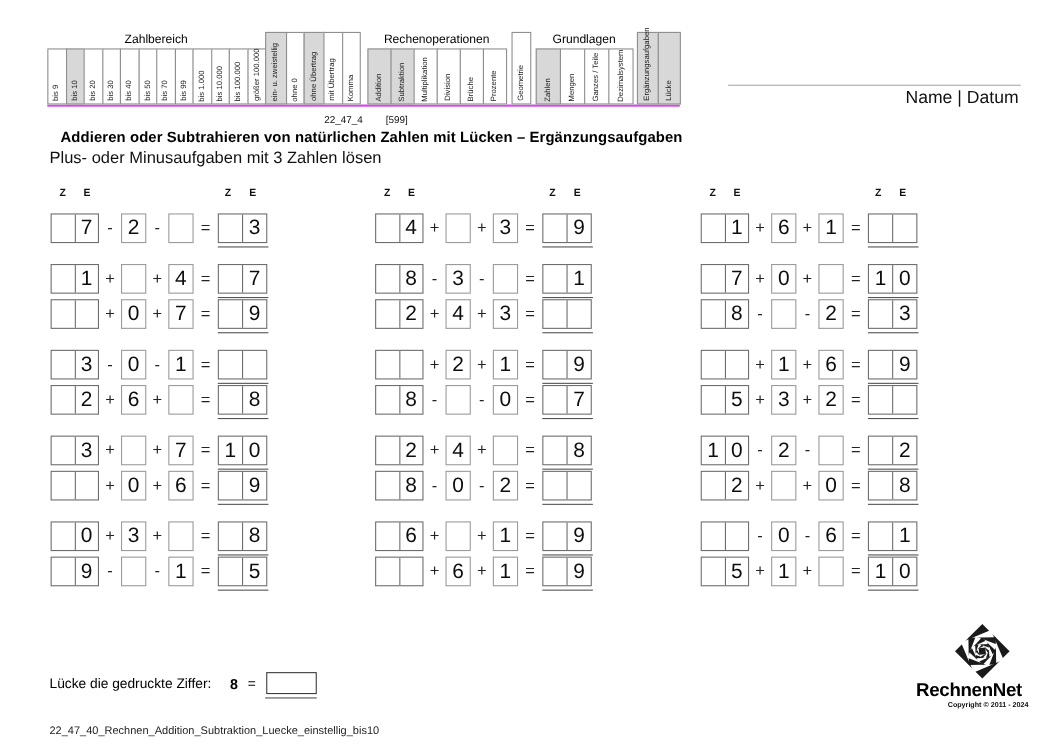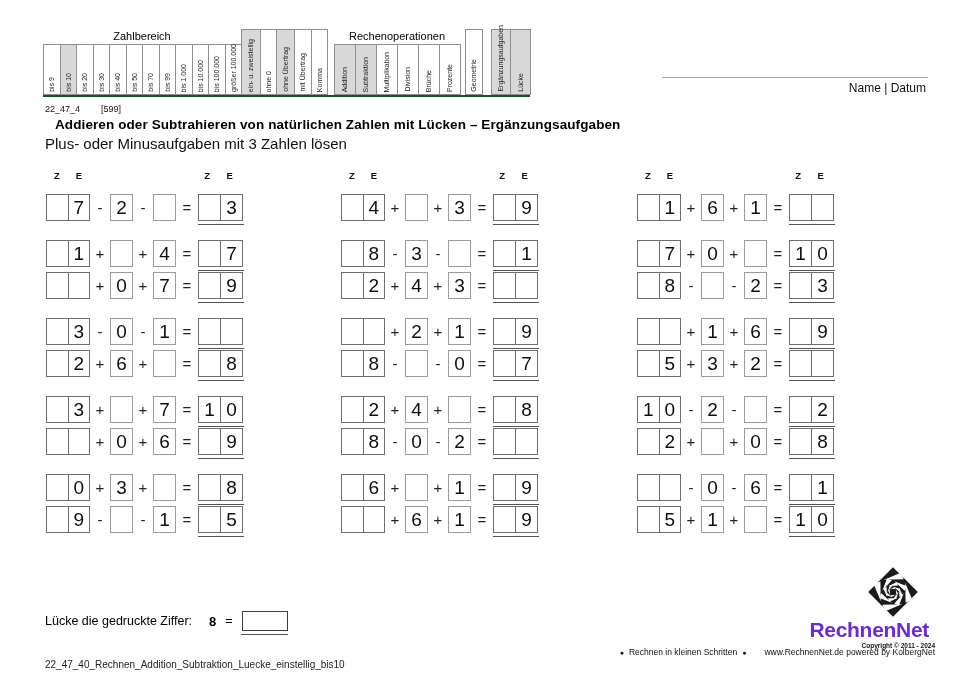--- a/index.html
+++ b/index.html
@@ -1,21 +1,21 @@
 <!DOCTYPE html>
 <html><head>
 <meta charset="utf-8">
 <style>
   html,body{margin:0;padding:0;background:#e8e8e8;}
   .page{position:relative;width:963px;height:681px;background:#ffffff;overflow:hidden;
         font-family:"Liberation Sans", sans-serif;color:#111;}
 
   
   .ftable{position:absolute;left:43px;top:29px;display:flex;align-items:flex-start;
-          border-bottom:2px solid #14532d;height:66px;}
+          border-bottom:2px solid #d946ef;height:66px;}
   .fgroup{display:flex;flex-direction:column;justify-content:flex-end;height:66px;}
   .ftitle{font-size:11px;line-height:15px;height:15px;text-align:center;color:#000;white-space:nowrap;}
   .frow{display:flex;height:51px;}
   .fcell{border:1px solid #8f8f8f;margin-right:-1px;background:#fff;display:flex;
          align-items:flex-end;justify-content:center;box-sizing:border-box;
          padding-bottom:2px;height:51px;}
   .fcell.tall{height:66px;}
   .fcell.active{background:#d8d8d8;}
   .vtext{writing-mode:vertical-rl;transform:rotate(180deg);font-size:7px;line-height:1.05;
          color:#1a1a1a;white-space:nowrap;}
@@ -27,25 +27,25 @@
   .fcell[data-idx="5"]{width:17px;}
   [data-idx="6"] .fcell{width:22px;}
   .fgroup[data-idx="6"]{margin-left:7px;}
   .fcell[data-idx="7"]{width:18px;margin-left:5px;margin-right:4px;}
   [data-idx="8"] .fcell{width:23px;}
   .fcell[data-idx="9"]{width:20px;margin-left:4px;}
   .fcell[data-idx="10"]{width:21px;}
 
   
   .name-line{position:absolute;left:662px;top:77px;width:266px;border-top:1.5px solid #a8a8a8;}
-  .name-label{position:absolute;left:662px;top:81px;width:264px;text-align:right;font-size:12px;color:#111;}
+  .name-label{position:absolute;left:662px;top:81px;width:264px;text-align:right;font-size:16px;color:#111;}
 
   
   .title-block{position:absolute;left:45px;top:104px;}
-  .code-line{display:flex;gap:21px;font-size:9px;color:#111;}
+  .code-line{display:flex;gap:21px;font-size:9px;color:#111;justify-content:center;}
   .main-title{font-size:13.5px;font-weight:bold;margin-top:3px;color:#000;letter-spacing:0.1px;margin-left:10px;}
   .sub-title{font-size:15px;margin-top:3px;}
 
   
   .eq-col{position:absolute;top:170px;width:205px;}
   .col-a{left:46px;} .col-b{left:341px;} .col-c{left:637px;}
   .ze-row{display:flex;height:16px;margin-bottom:8px;align-items:flex-start;}
   .ze-pair{display:flex;}
   .ze-pair.w1{width:44px;} .ze-pair.w2{width:45px;}
   .ze-gap{width:106px;}
@@ -71,21 +71,21 @@
 
   .file-name{position:absolute;left:45px;top:659px;font-size:10px;color:#222;}
 
   .footer-right{position:absolute;right:28px;top:647px;display:flex;align-items:center;font-size:8.5px;color:#111;gap:5px;white-space:nowrap;}
   .fr-bullet{font-size:7px;}
   .fr-site{margin-left:13px;}
 
   
   .logo-block{position:absolute;right:28px;top:566px;display:flex;flex-direction:column;align-items:flex-end;}
   .logo-svg{width:58px;height:52px;margin-right:13px;}
-  .brand{font-size:21px;font-weight:bold;letter-spacing:-0.3px;line-height:1;margin-top:1px;margin-right:6px;color:#6d28d9;}
+  .brand{font-size:17px;font-weight:bold;letter-spacing:-0.3px;line-height:1;margin-top:1px;margin-right:6px;color:#000000;}
   .copyright{font-size:6.5px;font-weight:bold;margin-top:2px;color:#111;}
 </style>
 </head>
 <body>
 
 <div class="page">
 
   <div id="ftable" class="ftable">
       <div class="fgroup" data-idx="0">
         <div class="ftitle">Zahlbereich</div>
@@ -161,20 +161,37 @@
           <div class="fcell">
             <span class="vtext">Brüche</span>
           </div>
           <div class="fcell">
             <span class="vtext">Prozente</span>
           </div>
         </div>
       </div>
       <div class="fcell tall" data-idx="7">
         <span class="vtext">Geometrie</span>
+      </div>
+      <div class="fgroup" data-idx="8">
+        <div class="ftitle">Grundlagen</div>
+        <div class="frow">
+          <div class="fcell active">
+            <span class="vtext">Zahlen</span>
+          </div>
+          <div class="fcell">
+            <span class="vtext">Mengen</span>
+          </div>
+          <div class="fcell">
+            <span class="vtext">Ganzes / Teile</span>
+          </div>
+          <div class="fcell">
+            <span class="vtext">Dezimalsystem</span>
+          </div>
+        </div>
       </div>
       <div class="fcell tall active" data-idx="9">
         <span class="vtext">Ergänzungsaufgaben</span>
       </div>
       <div class="fcell tall active" data-idx="10">
         <span class="vtext">Lücke</span>
       </div>
     </div>
 
   <div class="name-line"></div>
@@ -666,26 +683,20 @@
 
   <div class="count-task">
     <span class="ct-label">Lücke die gedruckte Ziffer:</span>
     <span class="ct-digit">8</span>
     <span class="ct-eq">=</span>
     <span class="count-box"></span>
   </div>
 
   <div class="file-name">22_47_40_Rechnen_Addition_Subtraktion_Luecke_einstellig_bis10</div>
 
-  <div class="footer-right">
-    <span class="fr-bullet">●</span>
-    <span>Rechnen in kleinen Schritten</span>
-    <span class="fr-bullet">●</span>
-    <span class="fr-site">www.RechnenNet.de powered by KolbergNet</span>
-  </div>
 
   <div class="logo-block">
     <svg class="logo-svg" viewBox="0 0 80 80">
       <rect x="13" y="13" width="54" height="54" fill="#1a1a1a" transform="rotate(45 40 40)"></rect>
       <rect x="17.3" y="17.3" width="45.4" height="45.4" fill="#ffffff" transform="rotate(67 40 40)"></rect>
       <rect x="20.9" y="20.9" width="38.2" height="38.2" fill="#1a1a1a" transform="rotate(89 40 40)"></rect>
       <rect x="24" y="24" width="32" height="32" fill="#ffffff" transform="rotate(111 40 40)"></rect>
       <rect x="26.5" y="26.5" width="27" height="27" fill="#1a1a1a" transform="rotate(133 40 40)"></rect>
       <rect x="28.7" y="28.7" width="22.6" height="22.6" fill="#ffffff" transform="rotate(155 40 40)"></rect>
       <rect x="30.5" y="30.5" width="19" height="19" fill="#1a1a1a" transform="rotate(177 40 40)"></rect>

